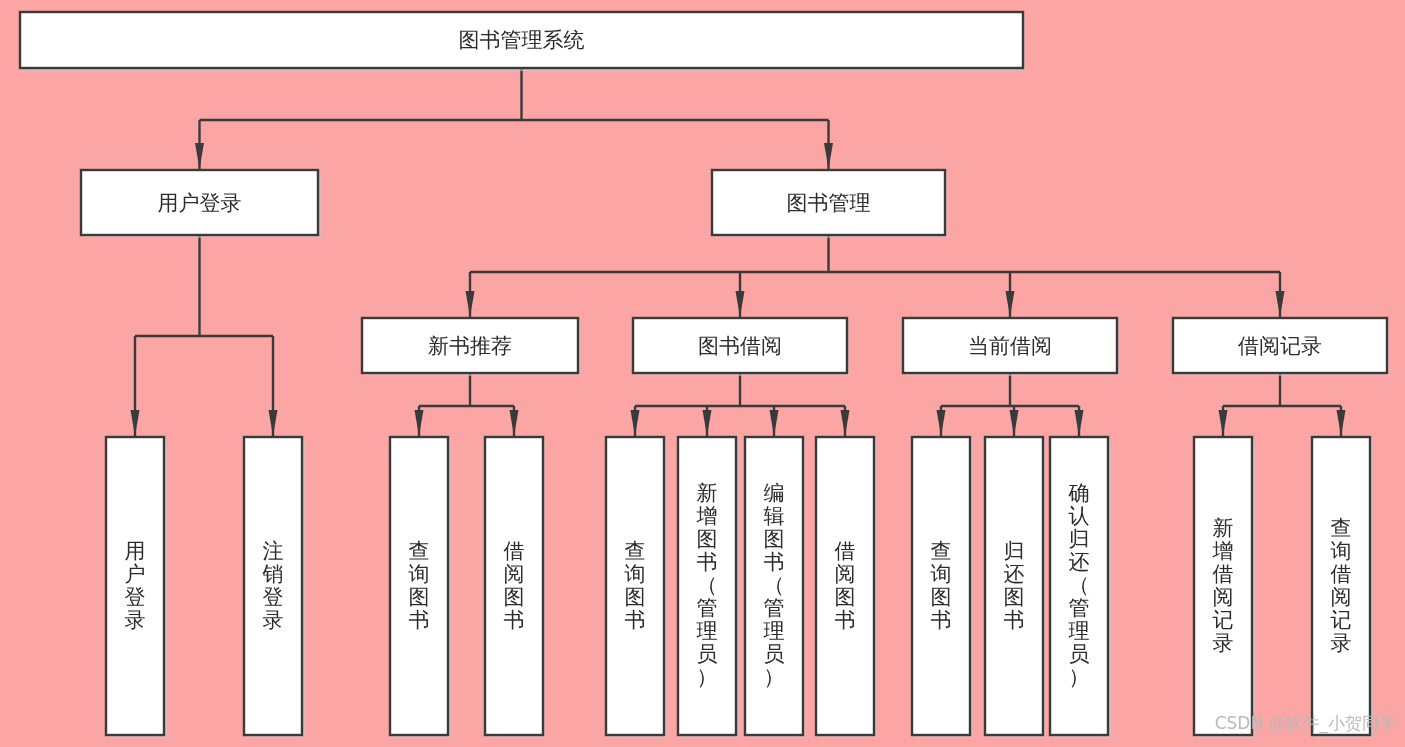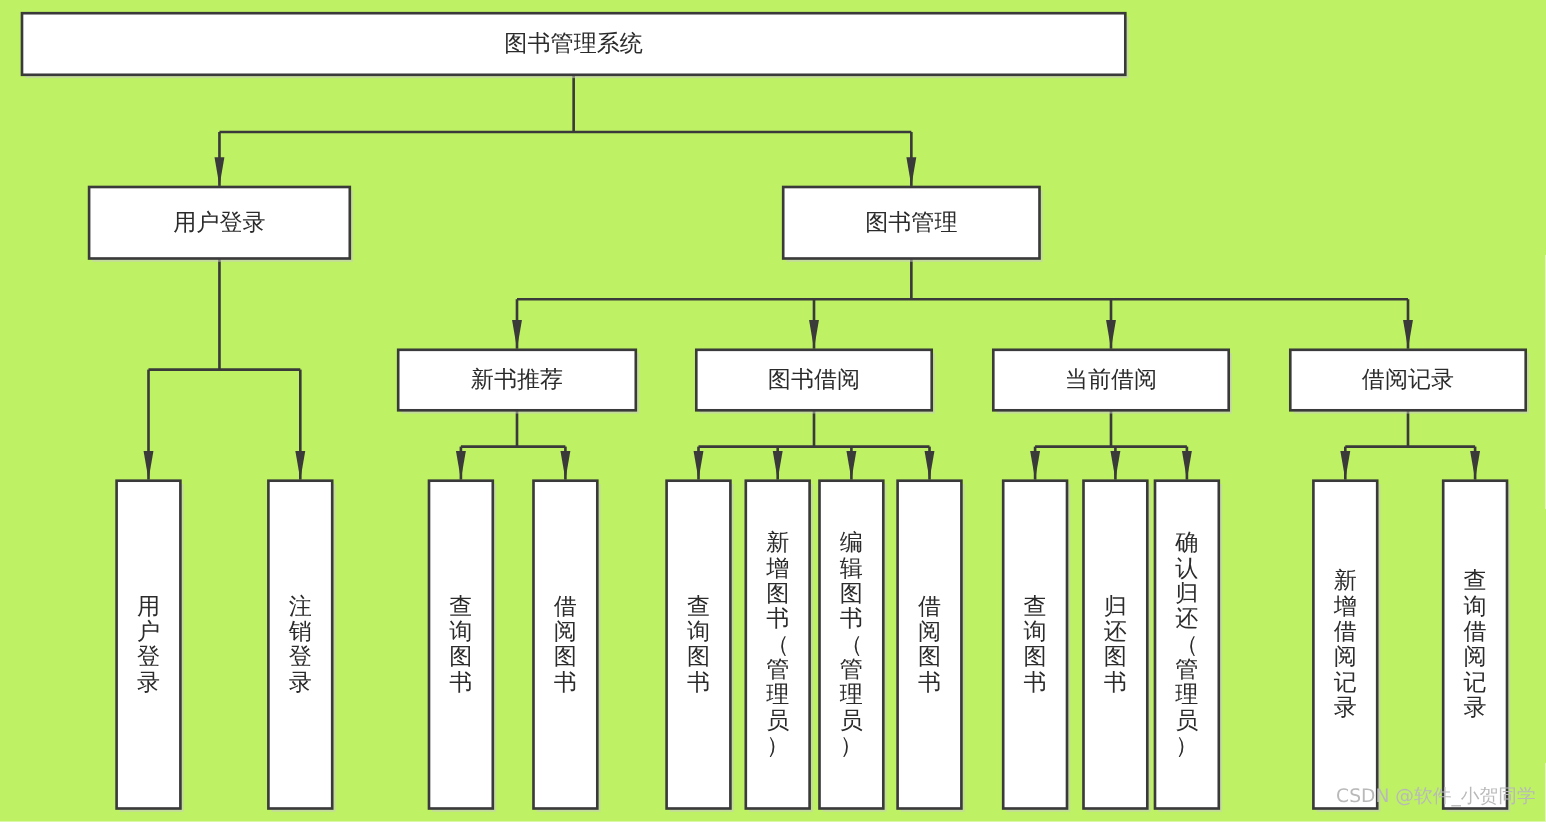--- a/index.html
+++ b/index.html
@@ -7,21 +7,21 @@
     padding: 0;
     background: #ffffff;
   }
   body {
     font-family: "DejaVu Sans", "Liberation Sans", sans-serif;
   }
   #diagram-root {
     position: relative;
     width: 1405px;
     height: 747px;
-    background: #bef264;
+    background: #fca5a5;
     overflow: hidden;
   }
   svg#tree-svg {
     position: absolute;
     left: 0;
     top: 0;
     width: 1405px;
     height: 747px;
   }
   .node-box {

